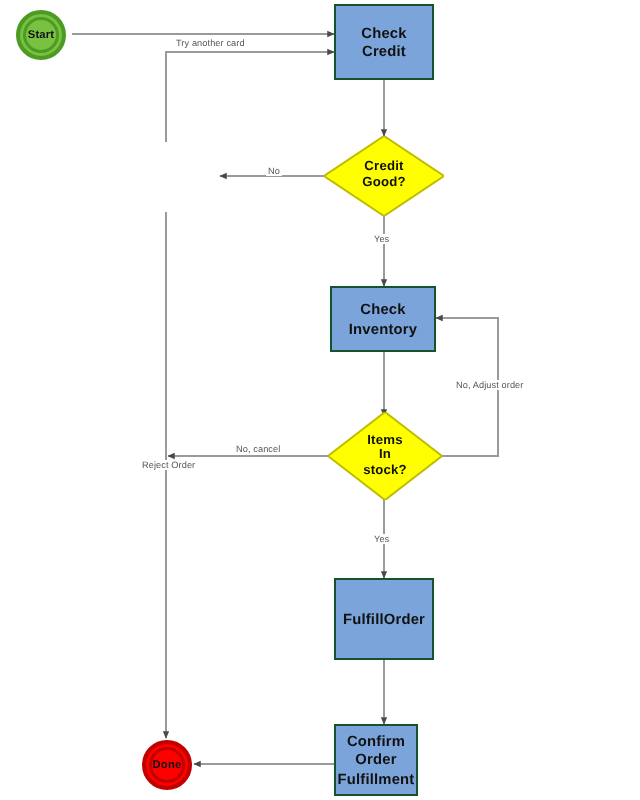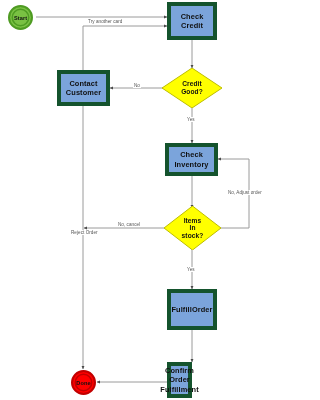--- a/index.html
+++ b/index.html
@@ -26,21 +26,21 @@
     position: absolute;
     box-sizing: border-box;
     display: flex;
     align-items: center;
     justify-content: center;
     text-align: center;
     z-index: 3;
   }
   .proc {
     background: #7BA4DB;
-    border: 4px solid #14532d;
+    border: 1px solid #14532d;
     color: #111111;
     font-size: 7.4px;
     font-weight: bold;
     line-height: 9.5px;
     letter-spacing: 0.1px;
   }
   .decision-wrap {
     position: absolute;
     z-index: 3;
   }
@@ -152,24 +152,20 @@
   <div class="decision-wrap" style="left:162px; top:68px; width:60px; height:40px;">
     <svg width="60" height="40" viewBox="0 0 60 40" xmlns="http://www.w3.org/2000/svg">
       <polygon points="30,0 60,20 30,40 0,20" fill="#FFFF00" stroke="#BDBD00" stroke-width="1"></polygon>
     </svg>
     <div class="decision-label" style="flex-direction:column;">
       <span>Credit</span>
       <span>Good?</span>
     </div>
   </div>
 
-  <div class="node proc" style="left:57px; top:70px; width:53px; height:36px; flex-direction:column;">
-    <span>Contact</span>
-    <span>Customer</span>
-  </div>
 
   <div class="node proc" style="left:165px; top:143px; width:53px; height:33px; flex-direction:column;">
     <span>Check</span>
     <span>Inventory</span>
   </div>
 
   <div class="decision-wrap" style="left:164px; top:206px; width:57px; height:44px;">
     <svg width="57" height="44" viewBox="0 0 57 44" xmlns="http://www.w3.org/2000/svg">
       <polygon points="28.5,0 57,22 28.5,44 0,22" fill="#FFFF00" stroke="#BDBD00" stroke-width="1"></polygon>
     </svg>
@@ -178,21 +174,21 @@
       <span>In</span>
       <span>stock?</span>
     </div>
   </div>
 
   <div class="node proc" style="left:167px; top:289px; width:50px; height:41px; flex-direction:row;">
     <span>Fulfill</span>
     <span>Order</span>
   </div>
 
-  <div class="node proc" style="left:167px; top:362px; width:25px; height:36px; flex-direction:column;">
+  <div class="node proc" style="left:167px; top:362px; width:42px; height:36px; flex-direction:column;">
     <span>Confirm</span>
     <span>Order</span>
     <span>Fulfillment</span>
   </div>
 
   <div class="terminator term-end" style="left:71px; top:370px; width:25px; height:25px;">
     <span class="term-label">Done</span>
   </div>
 
   <div class="edge-label" style="left:87px; top:19px;">Try another card</div>

